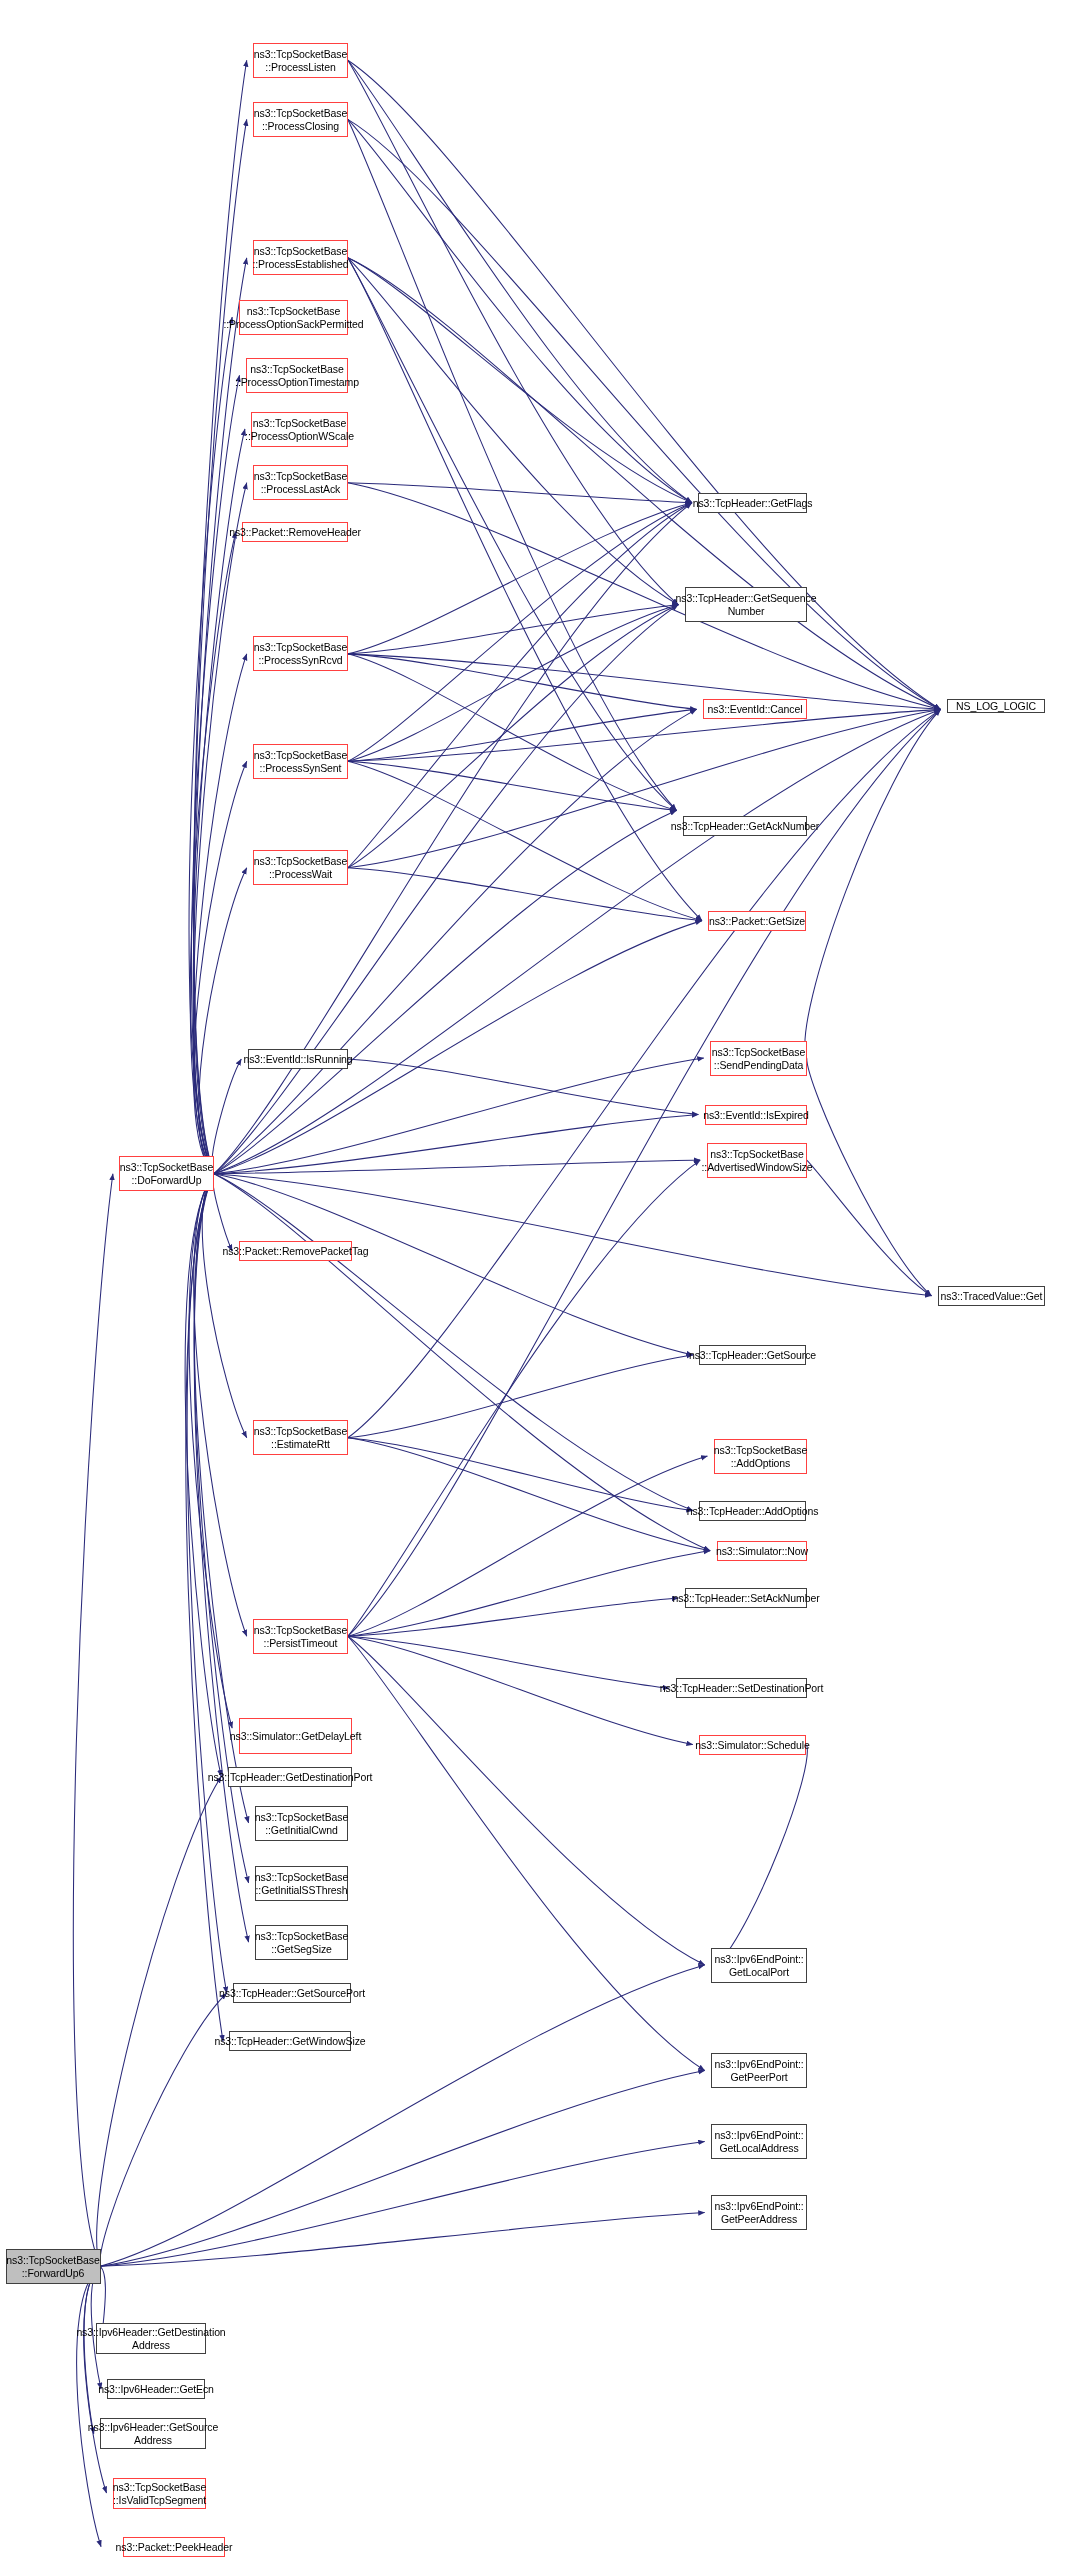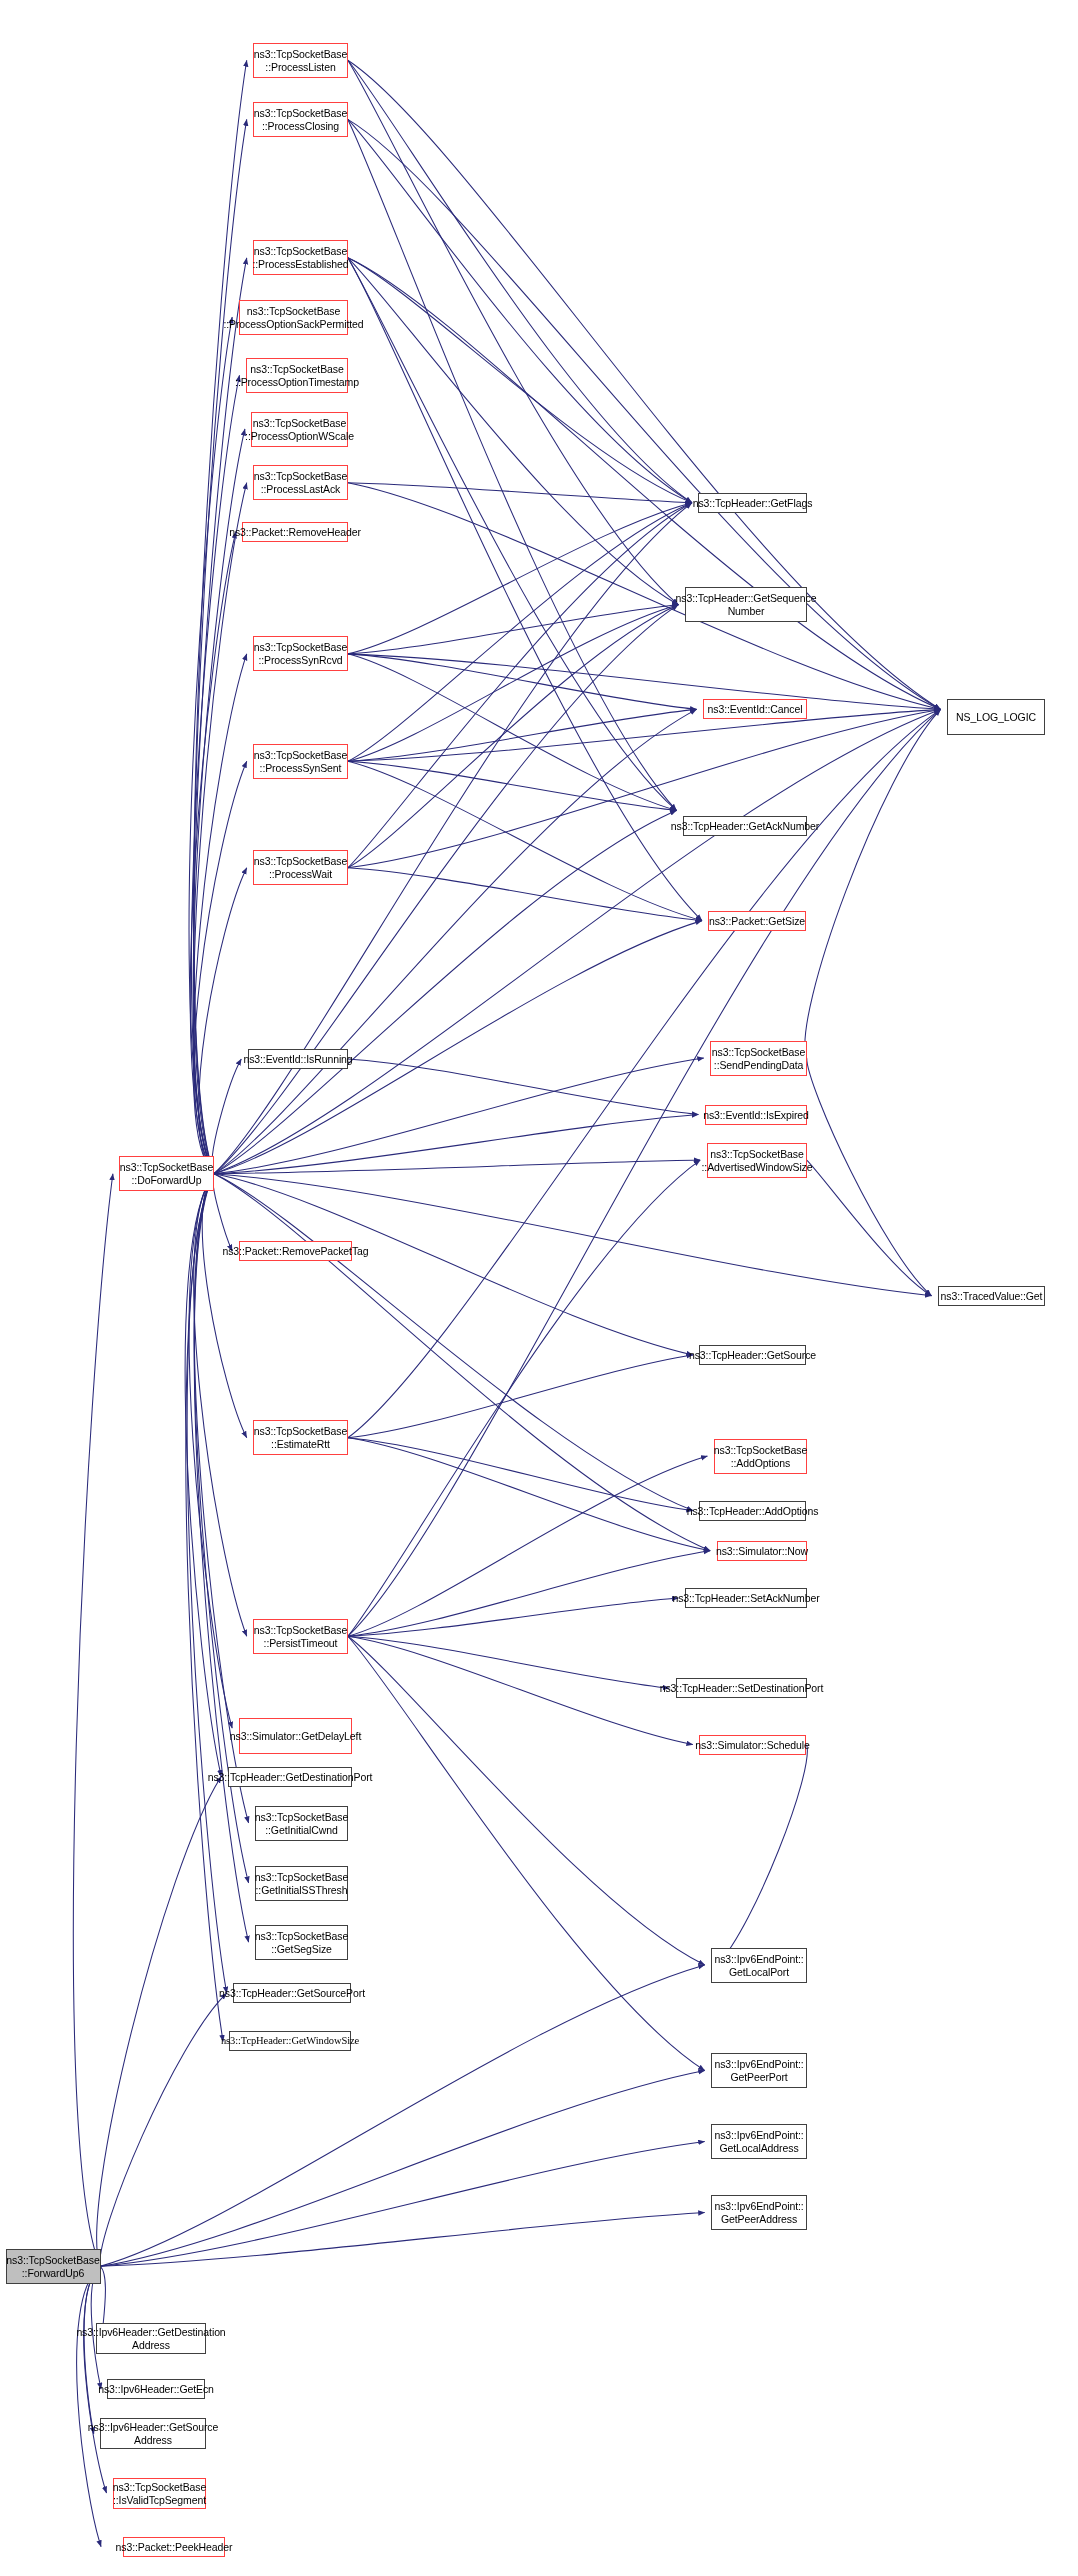--- a/index.html
+++ b/index.html
@@ -167,21 +167,21 @@
 ::PersistTimeout</div>
     <div class="node red" style="left: 239px; top: 1718px; width: 113px; height: 36px;">ns3::Simulator::GetDelayLeft</div>
     <div class="node" style="left: 228px; top: 1767px; width: 124px; height: 20px;">ns3::TcpHeader::GetDestinationPort</div>
     <div class="node" style="left: 255px; top: 1806px; width: 93px; height: 35px;">ns3::TcpSocketBase
 ::GetInitialCwnd</div>
     <div class="node" style="left: 255px; top: 1866px; width: 93px; height: 35px;">ns3::TcpSocketBase
 ::GetInitialSSThresh</div>
     <div class="node" style="left: 255px; top: 1925px; width: 93px; height: 35px;">ns3::TcpSocketBase
 ::GetSegSize</div>
     <div class="node" style="left: 233px; top: 1983px; width: 118px; height: 20px;">ns3::TcpHeader::GetSourcePort</div>
-    <div class="node" style="left: 229px; top: 2031px; width: 122px; height: 20px; font-family: Liberation Serif, serif;">ns3::TcpHeader::GetWindowSize</div>
+    <div class="node" style="left: 229px; top: 2031px; width: 122px; height: 20px;">ns3::TcpHeader::GetWindowSize</div>
     <div class="node" style="left: 698px; top: 493px; width: 109px; height: 20px;">ns3::TcpHeader::GetFlags</div>
     <div class="node" style="left: 685px; top: 587px; width: 122px; height: 35px;">ns3::TcpHeader::GetSequence
 Number</div>
     <div class="node red" style="left: 703px; top: 699px; width: 104px; height: 20px;">ns3::EventId::Cancel</div>
     <div class="node" style="left: 683px; top: 800px; width: 124px; height: 20px; margin-top: 16px;">ns3::TcpHeader::GetAckNumber</div>
     <div class="node red" style="left: 708px; top: 911px; width: 98px; height: 20px;">ns3::Packet::GetSize</div>
     <div class="node red" style="left: 710px; top: 1041px; width: 97px; height: 35px;">ns3::TcpSocketBase
 ::SendPendingData</div>
     <div class="node red" style="left: 705px; top: 1105px; width: 102px; height: 20px;">ns3::EventId::IsExpired</div>
     <div class="node red" style="left: 707px; top: 1143px; width: 100px; height: 35px;">ns3::TcpSocketBase
@@ -195,21 +195,21 @@
     <div class="node" style="left: 676px; top: 1678px; width: 131px; height: 20px;">ns3::TcpHeader::SetDestinationPort</div>
     <div class="node red" style="left: 699px; top: 1735px; width: 107px; height: 20px;">ns3::Simulator::Schedule</div>
     <div class="node" style="left: 711px; top: 1948px; width: 96px; height: 35px;">ns3::Ipv6EndPoint::
 GetLocalPort</div>
     <div class="node" style="left: 711px; top: 2053px; width: 96px; height: 35px;">ns3::Ipv6EndPoint::
 GetPeerPort</div>
     <div class="node" style="left: 711px; top: 2124px; width: 96px; height: 35px;">ns3::Ipv6EndPoint::
 GetLocalAddress</div>
     <div class="node" style="left: 711px; top: 2195px; width: 96px; height: 35px;">ns3::Ipv6EndPoint::
 GetPeerAddress</div>
-    <div class="node" style="left: 947px; top: 699px; width: 98px; height: 36px;">NS_LOG_LOGIC</div>
+    <div class="node" style="left: 947px; top: 699px; width: 98px; height: 14px;">NS_LOG_LOGIC</div>
     <div class="node" style="left: 938px; top: 1286px; width: 107px; height: 20px;">ns3::TracedValue::Get</div>
     <div class="node root" style="left: 5.5px; top: 2249px; width: 95px; height: 35px;">ns3::TcpSocketBase
 ::ForwardUp6</div>
     <div class="node" style="left: 96px; top: 2323px; width: 110px; height: 31px;">ns3::Ipv6Header::GetDestination
 Address</div>
     <div class="node" style="left: 107px; top: 2379px; width: 98px; height: 20px;">ns3::Ipv6Header::GetEcn</div>
     <div class="node" style="left: 100px; top: 2418px; width: 106px; height: 31px;">ns3::Ipv6Header::GetSource
 Address</div>
     <div class="node red" style="left: 113px; top: 2478px; width: 93px; height: 31px;">ns3::TcpSocketBase
 ::IsValidTcpSegment</div>

